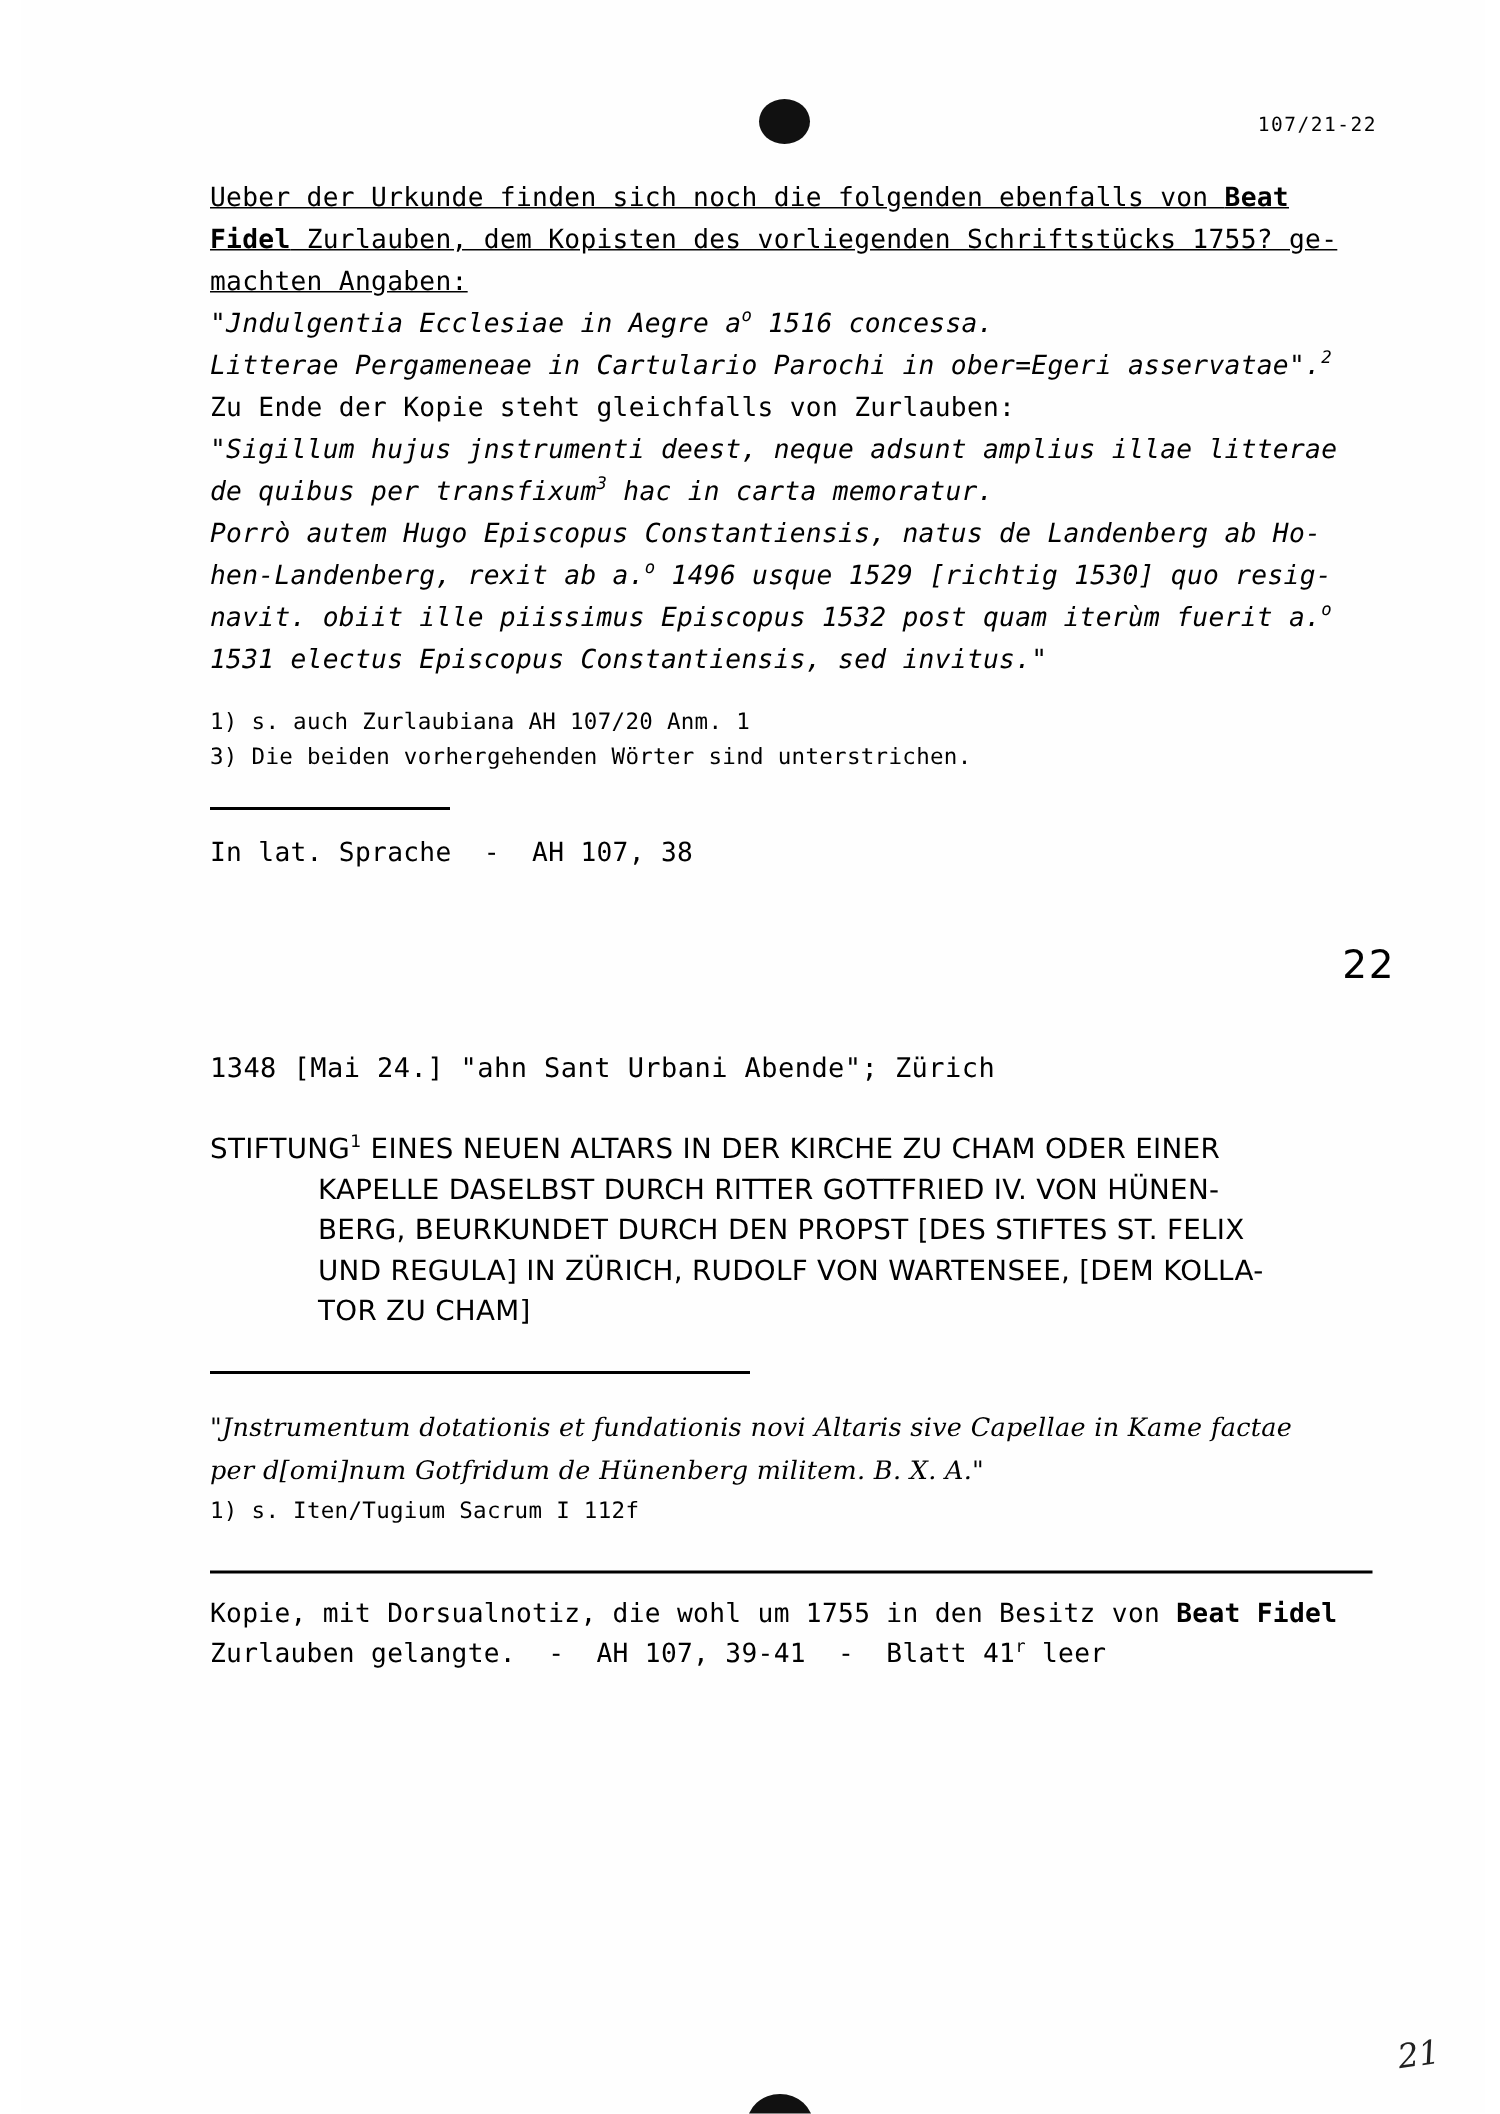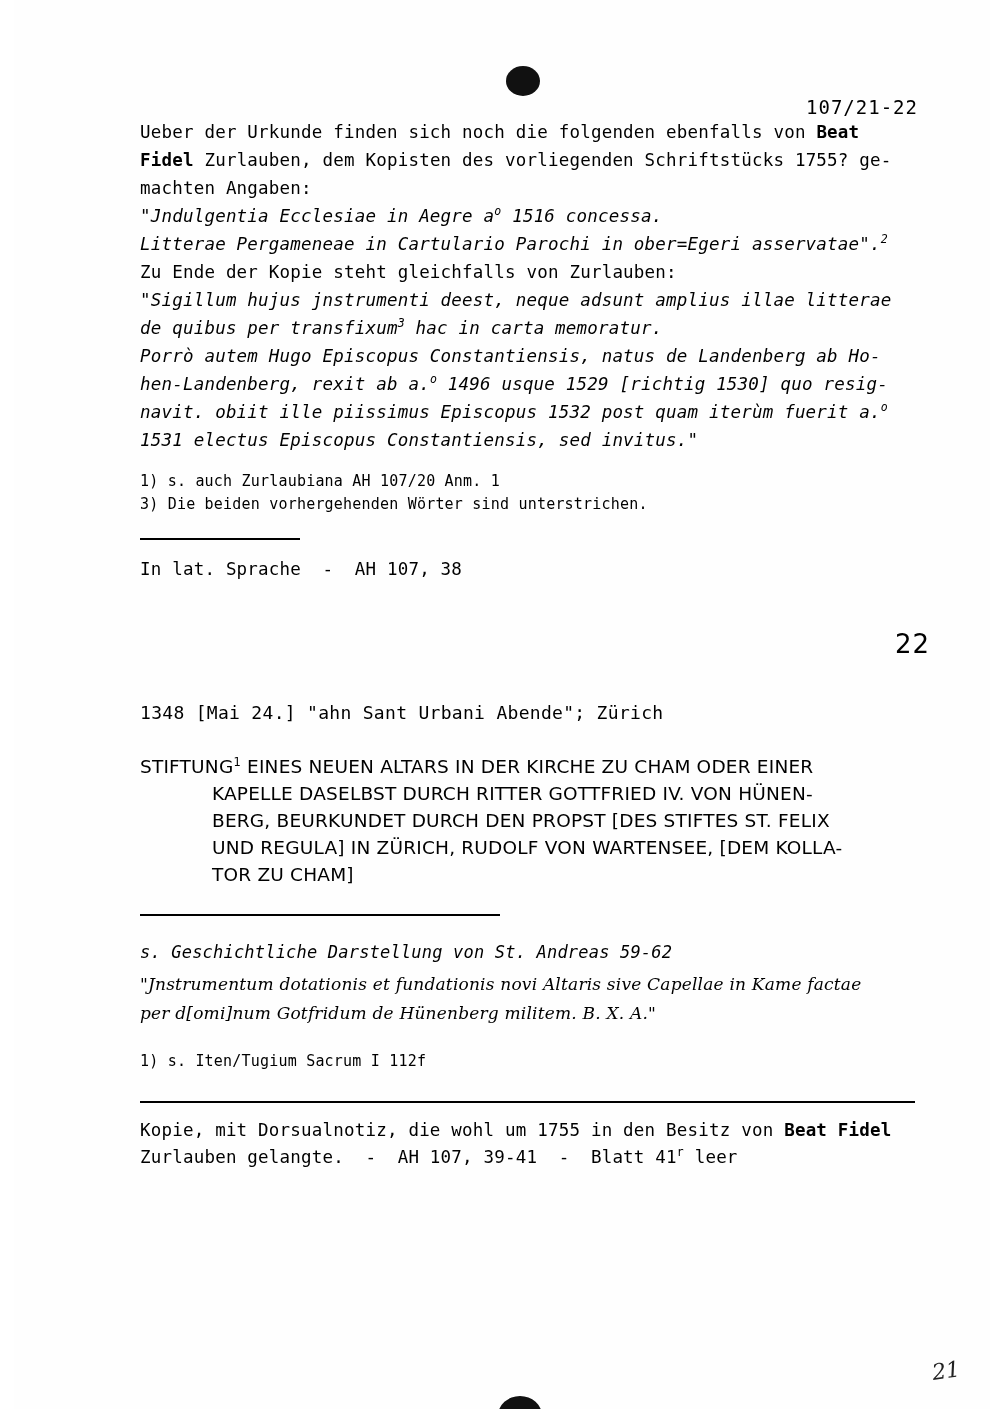--- a/index.html
+++ b/index.html
@@ -47,38 +47,38 @@
     left: 498px;
     top: 1396px;
     width: 44px;
     height: 20px;
     background: #111111;
     border-radius: 50% 50% 0 0 / 100% 100% 0 0;
   }
   .folio {
     position: absolute;
     right: 82px;
-    top: 96px;
-    font-size: 19px;
+    top: 76px;
+    font-size: 13px;
     letter-spacing: 1px;
   }
   .content {
     position: absolute;
     left: 140px;
     top: 118px;
     width: 790px;
   }
   p {
     margin: 0;
     font-size: 17.5px;
     line-height: 28px;
     letter-spacing: 0.2px;
     white-space: pre-wrap;
   }
-  .blk { margin-bottom: 0; }
+  .blk { margin-bottom: 0; text-decoration: underline; }
   .ital { font-style: italic; }
   .bold { font-weight: bold; }
   .small {
     font-size: 15px;
     line-height: 23px;
   }
   .notes {
     margin-top: 16px;
   }
   .rule {
@@ -192,25 +192,24 @@
     <p class="src-note">In lat. Sprache  -  AH 107, 38</p>
 
     <div class="sec-num">22</div>
 
     <p class="regest-head">1348 [Mai 24.] "ahn Sant Urbani Abende"; Zürich</p>
 
     <p class="caps" style="margin-top:26px;"><span class="first"><span>STIFTUNG</span><sup>1</sup><span> EINES NEUEN ALTARS IN DER KIRCHE ZU CHAM ODER EINER</span></span><span class="ind">KAPELLE DASELBST DURCH RITTER GOTTFRIED IV. VON HÜNEN-</span><span class="ind">BERG, BEURKUNDET DURCH DEN PROPST [DES STIFTES ST. FELIX</span><span class="ind">UND REGULA] IN ZÜRICH, RUDOLF VON WARTENSEE, [DEM KOLLA-</span><span class="ind">TOR ZU CHAM]</span></p>
 
     <hr class="rule-wide">
 
-    <p class="ital" style="font-size:17px;">s. Geschichtliche Darstellung von St. Andreas 59-62</p>
 
     <p class="script" style="margin-top:4px;"><span>"Jnstrumentum dotationis et fundationis novi Altaris sive Capellae in Kame factae</span><br><span>per d[omi]num Gotfridum de Hünenberg militem. B. X. A."</span></p>
 
-    <p class="small" style="margin-top:22px;">1) s. Iten/Tugium Sacrum I 112f</p>
+    <p class="small" style="">1) s. Iten/Tugium Sacrum I 112f</p>
 
     <hr class="rule-wide2">
 
     <p class="src-note"><span>Kopie, mit Dorsualnotiz, die wohl um 1755 in den Besitz von </span><span class="bold">Beat Fidel</span><br><span>Zurlauben gelangte.  -  AH 107, 39-41  -  Blatt 41</span><sup>r</sup><span> leer</span></p>
 
   </div>
 
   <div class="pencil">21</div>
 
 </div>

